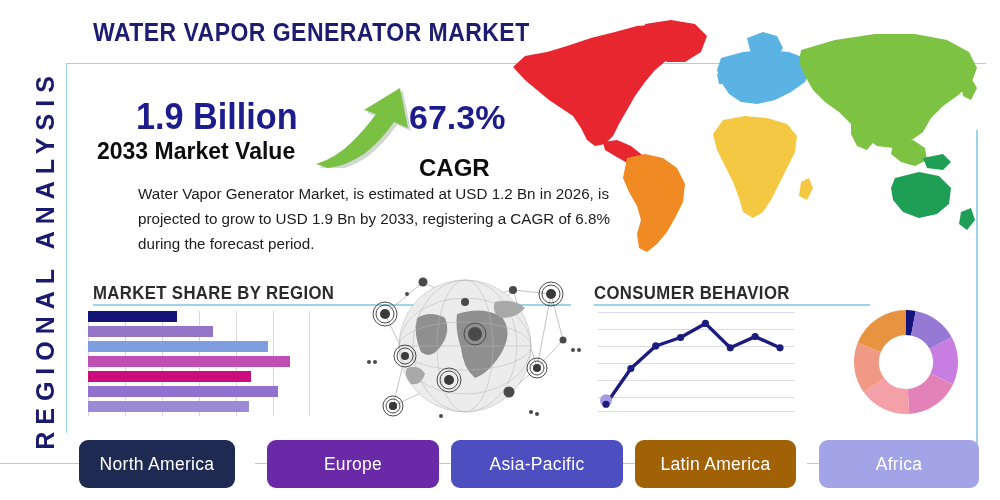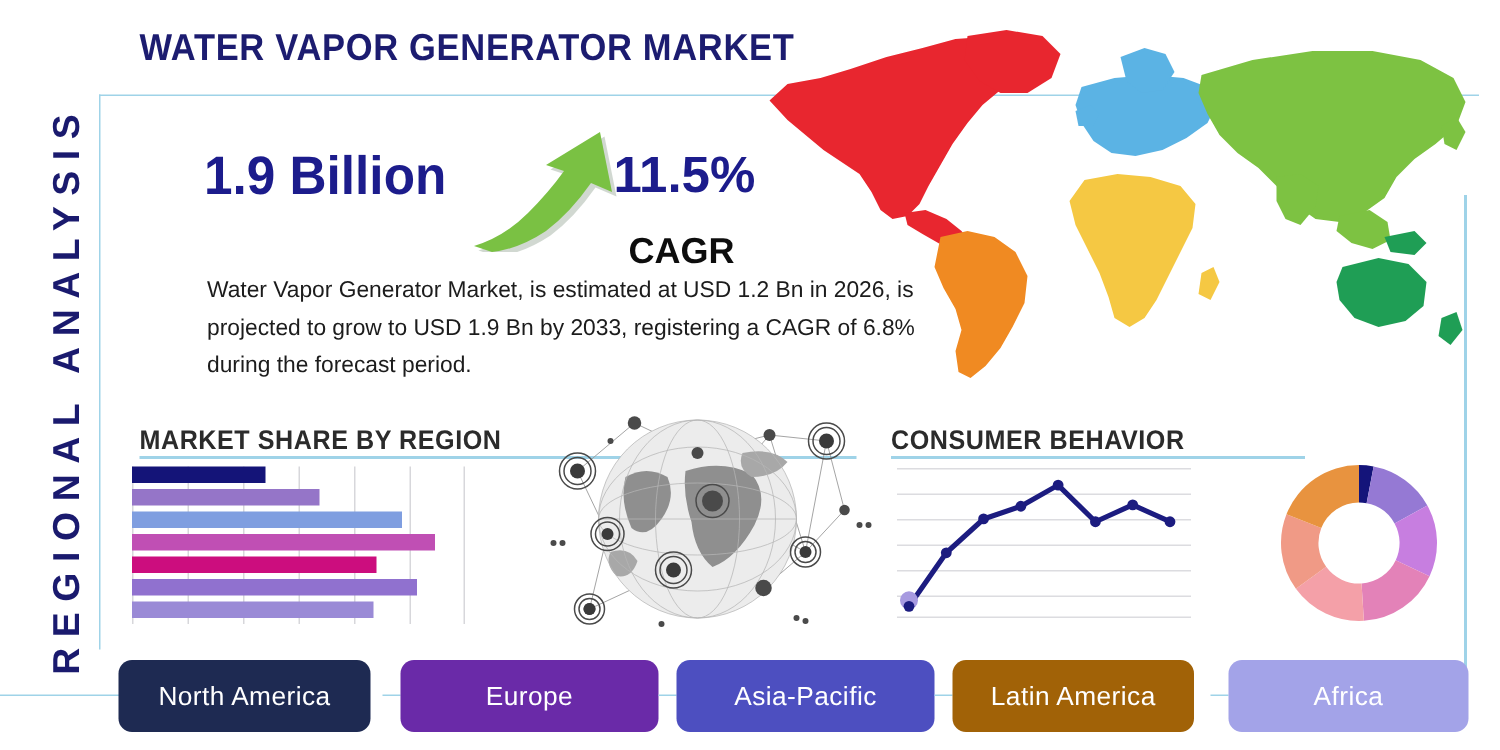--- a/index.html
+++ b/index.html
@@ -128,29 +128,30 @@
     <path fill="#7dc242" d="M356 106 L372 104 L384 112 L382 126 L372 138 L362 134 L356 122 Z"></path>
     <path fill="#7dc242" d="M398 132 L418 128 L430 136 L432 148 L420 154 L406 150 L396 142 Z"></path>
     <path fill="#7dc242" d="M466 72 L476 66 L482 76 L476 88 L468 84 Z"></path>
 
     <path fill="#1f9e55" d="M400 166 L424 160 L444 164 L456 176 L454 192 L442 202 L424 206 L408 200 L398 188 L396 176 Z"></path>
     <path fill="#1f9e55" d="M428 146 L448 142 L456 150 L448 158 L432 156 Z"></path>
     <path fill="#1f9e55" d="M466 200 L476 196 L480 208 L472 218 L464 212 Z"></path>
   </svg>
 
   <div class="kpi-value">1.9 Billion</div>
+  <div class="kpi-label">2033 Market Value</div>
 
   <div class="arrow-wrap">
     <svg width="104" height="84" viewBox="0 0 104 84" xmlns="http://www.w3.org/2000/svg">
       <path d="M4 80 Q24 74 40 58 Q54 44 64 30 L52 26 L88 4 L96 44 L82 38 Q68 58 52 70 Q34 82 16 84 Z" fill="#9aa89a" opacity="0.45" transform="translate(3,3)"></path>
       <path d="M4 80 Q24 74 40 58 Q54 44 64 30 L52 26 L88 4 L96 44 L82 38 Q68 58 52 70 Q34 82 16 84 Z" fill="#7ac143"></path>
     </svg>
   </div>
 
-  <div class="kpi-value2">11.5%</div>
+  <div class="kpi-value2">67.3%</div>
   <div class="kpi-label2">CAGR</div>
 
   <div class="desc">Water Vapor Generator Market, is estimated at USD 1.2 Bn in 2026, is projected to grow to USD 1.9 Bn by 2033, registering a CAGR of 6.8% during the forecast period.</div>
 
   <div class="sec-head" style="left:93px;top:283px;">MARKET SHARE BY REGION</div>
   <div class="sec-rule" style="left:93px;top:304px;width:478px;"></div>
 
   <div class="sec-head" style="left:594px;top:283px;">CONSUMER BEHAVIOR</div>
   <div class="sec-rule" style="left:594px;top:304px;width:276px;"></div>
 
@@ -281,21 +282,21 @@
         <path d="M101.05 76.14 A52 52 0 0 1 57.27 105.90 L55.70 80.99 A27.04 27.04 0 0 0 78.47 65.51 Z" fill="#e382b8"></path>
         <path d="M57.27 105.90 A52 52 0 0 1 11.93 84.56 L32.12 69.89 A27.04 27.04 0 0 0 55.70 80.99 Z" fill="#f4a0a8"></path>
         <path d="M11.93 84.56 A52 52 0 0 1 5.65 34.86 L28.86 44.05 A27.04 27.04 0 0 0 32.12 69.89 Z" fill="#f09a86"></path>
         <path d="M5.65 34.86 A52 52 0 0 1 54.00 2.00 L54.00 26.96 A27.04 27.04 0 0 0 28.86 44.05 Z" fill="#e8933f"></path>
       </svg>
   </div>
 
   <div class="btn-left-rule"></div>
   <div class="btn-right-rule"></div>
   <div class="btn-row" id="btnRow">
-      <div class="rbtn" style="left: 0px; width: 168px; background: rgb(30, 42, 82);">
+      <div class="rbtn" style="left: 0px; width: 156px; background: rgb(30, 42, 82);">
         <span>North America</span>
       </div>
       <div class="connector" style="left: 176px; width: 12px;"></div>
       <div class="rbtn" style="left: 188px; width: 172px; background: rgb(106, 42, 168);">
         <span>Europe</span>
       </div>
       <div class="connector" style="left: 360px; width: 12px;"></div>
       <div class="rbtn" style="left: 372px; width: 172px; background: rgb(77, 79, 192);">
         <span>Asia-Pacific</span>
       </div>

